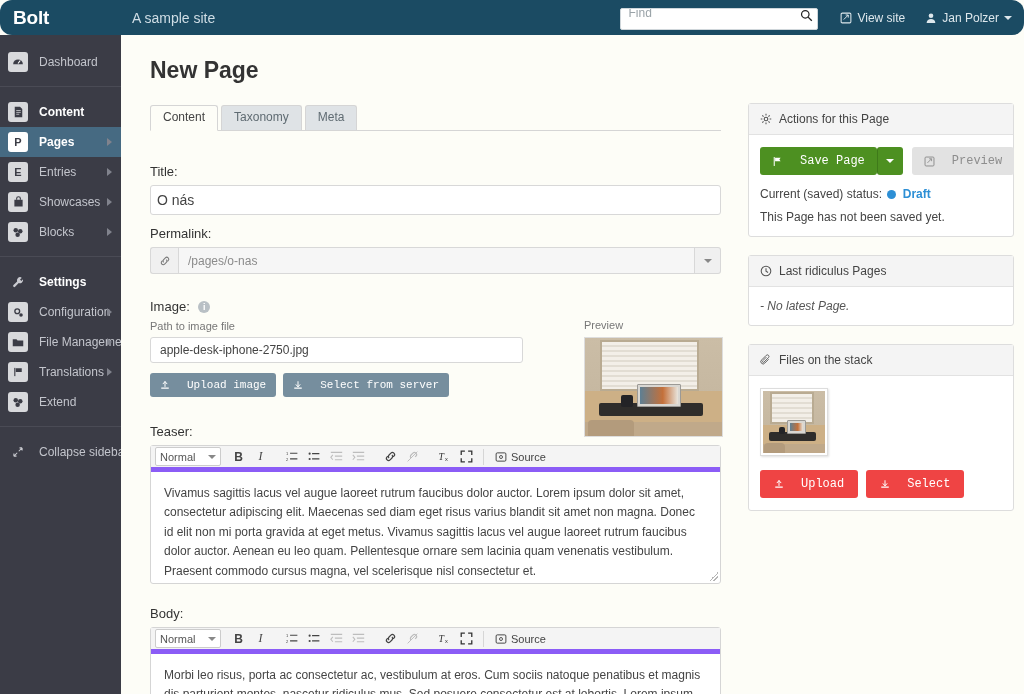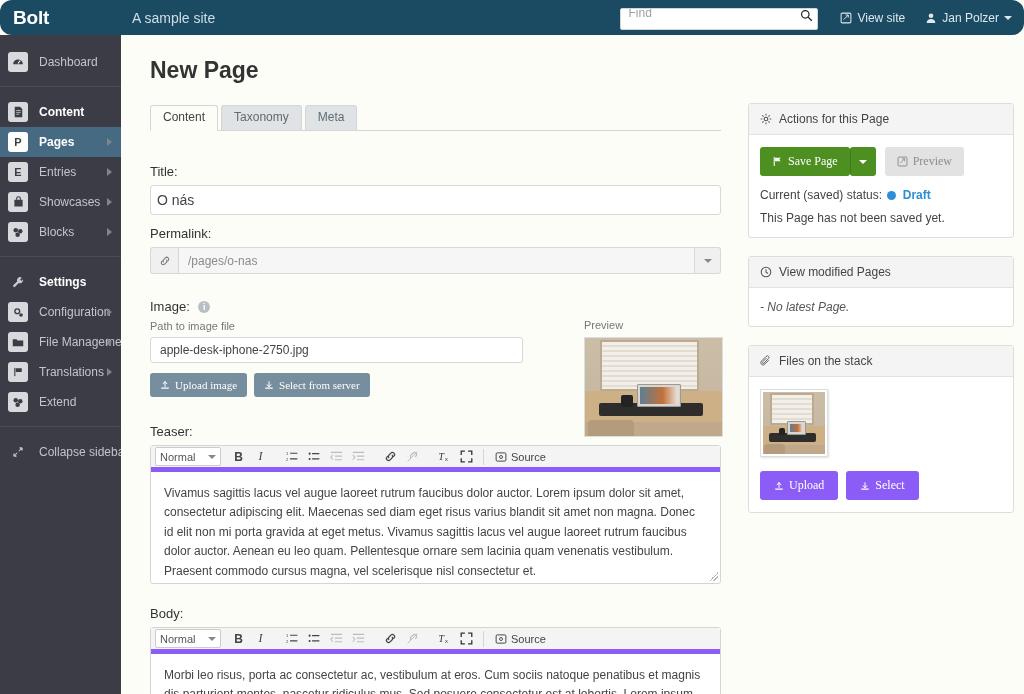--- a/index.html
+++ b/index.html
@@ -125,23 +125,23 @@
     background: #b9c0c5; color: #fff; font-size: 9px; font-weight: bold;
     align-items: center; justify-content: center; margin-left: 5px; vertical-align: 1px;
   }
 
   .img-input {
     width: 373px; height: 26px; border: 1px solid #d8d8d8; border-radius: 3px;
     background: #fff; padding: 0 9px; font-size: 12px; color: #444;
     font-family: "Liberation Sans", sans-serif; outline: none;
   }
   .btn {
-    display: inline-flex; align-items: center; justify-content: center; gap: 5px;
+    display: inline-flex; align-items: center; justify-content: center; gap: 17px;
     font-size: 11px; border-radius: 3px; cursor: pointer; border: 1px solid transparent;
-    font-family: Liberation Serif, serif; white-space: nowrap;
+    font-family: Liberation Mono, monospace; white-space: nowrap;
   }
   .btn-steel { background: #768e9e; color: #fff; padding: 5px 9px; }
   .btn-green { background: #4d9021; color: #fff; padding: 6px 11px; font-size: 12px; }
   .btn-green-caret { background: #4d9021; color: #fff; padding: 6px 8px; border-left: 1px solid #3f7a1a; }
   .btn-grey { background: #e2e2e2; color: #8d8d8d; padding: 6px 11px; font-size: 12px; }
 
   .preview-box {
     position: absolute; left: 434px; top: 38px; width: 139px; height: 100px;
     border: 1px solid #ddd; background: #efeae2; overflow: hidden;
   }
@@ -213,21 +213,21 @@
     background: #2d8fd5; margin: 0 3px 0 2px; vertical-align: -1px;
   }
   .status-word { color: #2d8fd5; font-weight: bold; }
   .note { font-size: 12px; color: #444; margin-top: 9px; }
   .italic-note { font-size: 12px; color: #555; font-style: italic; }
   .stack-thumb {
     width: 68px; height: 68px; background: #fff; border: 1px solid #ddd; padding: 2px;
     box-shadow: 1px 1px 2px rgba(0,0,0,.12); cursor: pointer;
   }
   .stack-btns { display: flex; gap: 8px; margin-top: 14px; }
-  .btn-stack { background: #8b5cf6; color: #fff; padding: 6px 13px; font-size: 12px; }
+  .btn-stack { background: #ef4444; color: #fff; padding: 6px 13px; font-size: 12px; }
   svg { display: block; }
 </style>
 </head>
 <body>
 
 <div id="app">
 
   <div class="topbar">
     <div class="brand-block">
       <span class="brand">Bolt</span>
@@ -679,21 +679,21 @@
       </div>
 
       <div class="panel">
         <div class="panel-head">
           <span>
             <svg width="12" height="12" viewBox="0 0 16 16">
                 <circle cx="8" cy="8" r="6.4" fill="none" stroke="#555" stroke-width="1.4"></circle>
                 <path d="M8 4.2V8.3l2.8 1.7" stroke="#555" stroke-width="1.4" fill="none"></path>
               </svg>
           </span>
-          <span>View modified Pages</span>
+          <span>Last ridiculus Pages</span>
         </div>
         <div class="panel-body">
           <div class="italic-note">- No latest Page.</div>
         </div>
       </div>
 
       <div class="panel">
         <div class="panel-head">
           <span>
             <svg width="12" height="12" viewBox="0 0 16 16">

